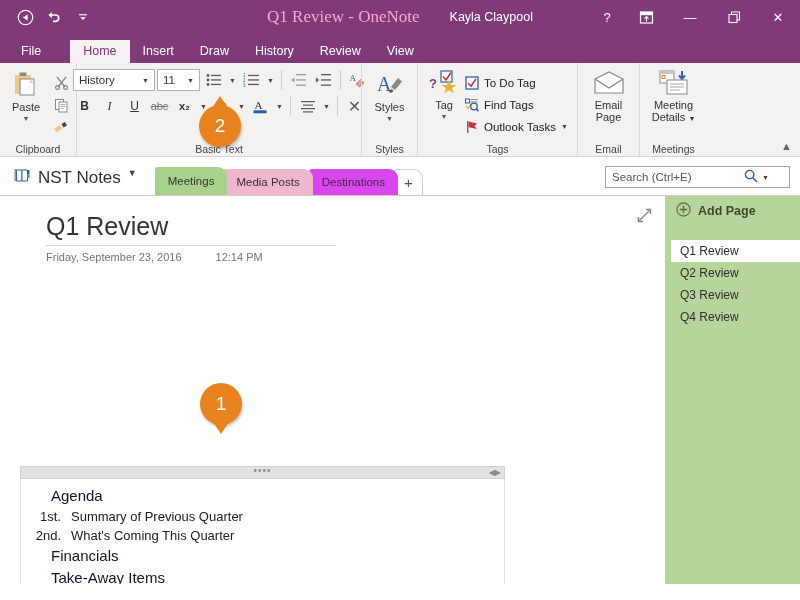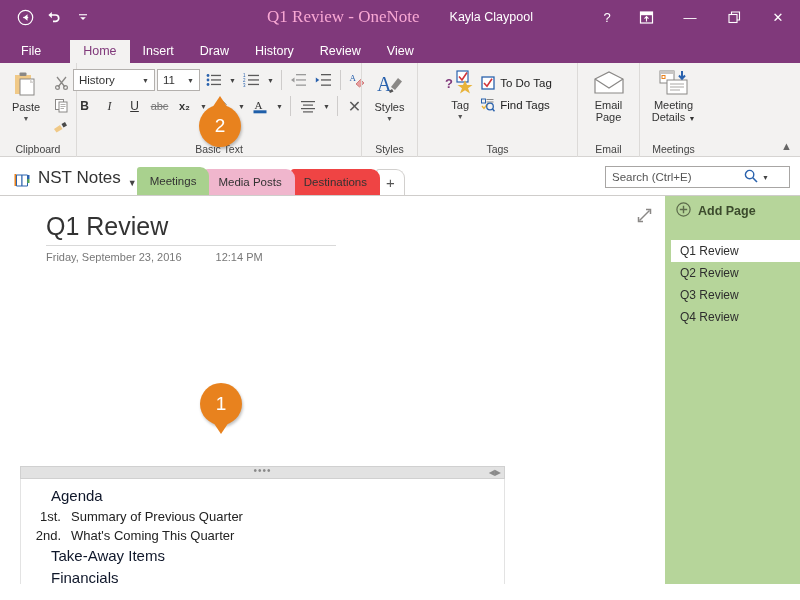--- a/index.html
+++ b/index.html
@@ -99,22 +99,22 @@
   .ribbon-collapse {
     position: absolute; right: 8px; bottom: 4px; color: #666; font-size: 11px;
   }
 
   
   .secbar {
     height: 39px; background: #fff; display: flex; align-items: flex-end;
     position: relative; border-bottom: 1px solid #cfcdcb;
   }
   .nbname {
-    display: flex; align-items: flex-end; gap: 7px;
-    padding: 0 0 7px 14px; font-size: 17px; color: #333;
+    display: flex; align-items: flex-start; gap: 7px;
+    padding: 0 18px 7px 14px; font-size: 17px; color: #333;
   }
   .nbicon { width: 17px; height: 15px; position: relative; }
   .nbcaret { font-size: 9px; color: #444; }
   .sectabs { display: flex; align-items: flex-end; height: 39px; }
   .stab {
     height: 26px; display: flex; align-items: center; justify-content: center;
     font-size: 11.5px; color: #333; padding: 0 13px;
     border-radius: 3px 9px 0 0; margin-right: -4px;
     position: relative;
   }
@@ -427,20 +427,28 @@
           <div class="tagitem">
             <svg width="14" height="14" viewBox="0 0 14 14">
               <rect x="0.5" y="1" width="4" height="4" fill="none" stroke="#2a62ad" stroke-width="1"></rect>
               <rect x="5.5" y="1" width="7" height="1" fill="#888"></rect>
               <rect x="5.5" y="3.5" width="7" height="1" fill="#888"></rect>
               <path d="M1 8 L3 10.5 L6 6.5" stroke="#e8b33a" stroke-width="1.3" fill="none"></path>
               <circle cx="9" cy="8.5" r="3.3" fill="none" stroke="#2a62ad" stroke-width="1.3"></circle>
               <path d="M11.5 11 L13.5 13.2" stroke="#2a62ad" stroke-width="1.5"></path>
             </svg>
             <span>Find Tags</span>
+          </div>
+          <div class="tagitem">
+            <svg width="14" height="14" viewBox="0 0 14 14">
+              <rect x="2" y="1" width="1.4" height="12" fill="#6a6a6a"></rect>
+              <path d="M3.6 1.5 L12 3.5 L9.5 6.3 L12 9 L3.6 7.3 Z" fill="#d13438"></path>
+            </svg>
+            <span>Outlook Tasks</span>
+            <span style="font-size:7px;color:#444;">▼</span>
           </div>
         </div>
       </div>
       <div class="rgroup-label">Tags</div>
     </div>
 
     <div class="rgroup" style="width:62px;">
       <div class="rgroup-body">
         <div class="bigbtn">
           <svg width="34" height="28" viewBox="0 0 34 28">
@@ -490,21 +498,21 @@
       <span class="nbcaret">▼</span>
     </div>
 
     <div class="sectabs">
       <div class="stab" style="background:#a9d18e; height:28px; z-index:3;">
         <span>Meetings</span>
       </div>
       <div class="stab" style="background:#f0b6cd; z-index:2;">
         <span>Media Posts</span>
       </div>
-      <div class="stab" style="background:#ef4444; z-index:1;">
+      <div class="stab" style="background:#d946ef; z-index:1;">
         <span>Destinations</span>
       </div>
       <div class="stab addtab">+</div>
     </div>
 
     <div class="searchwrap">
       <div class="searchbox">
         <span class="sv">Search (Ctrl+E)</span>
         <span>
           <svg width="14" height="14" viewBox="0 0 14 14">
@@ -546,22 +554,22 @@
 
           <div class="ln numline">
             <span class="num">1st.</span>
             <span>Summary of Previous Quarter</span>
           </div>
           <div class="ln numline">
             <span class="num">2nd.</span>
             <span>What's Coming This Quarter</span>
           </div>
 
+          <div class="ln heading1">Financials</div>
           <div class="ln heading1">Take-Away Items</div>
-          <div class="ln heading1">Financials</div>
 
         </div>
       </div>
     </div>
 
     <div class="pagelist">
       <div class="addpage">
         <span>
           <svg width="15" height="15" viewBox="0 0 15 15">
             <circle cx="7.5" cy="7.5" r="6.6" fill="none" stroke="#5c6b4b" stroke-width="1.2"></circle>

